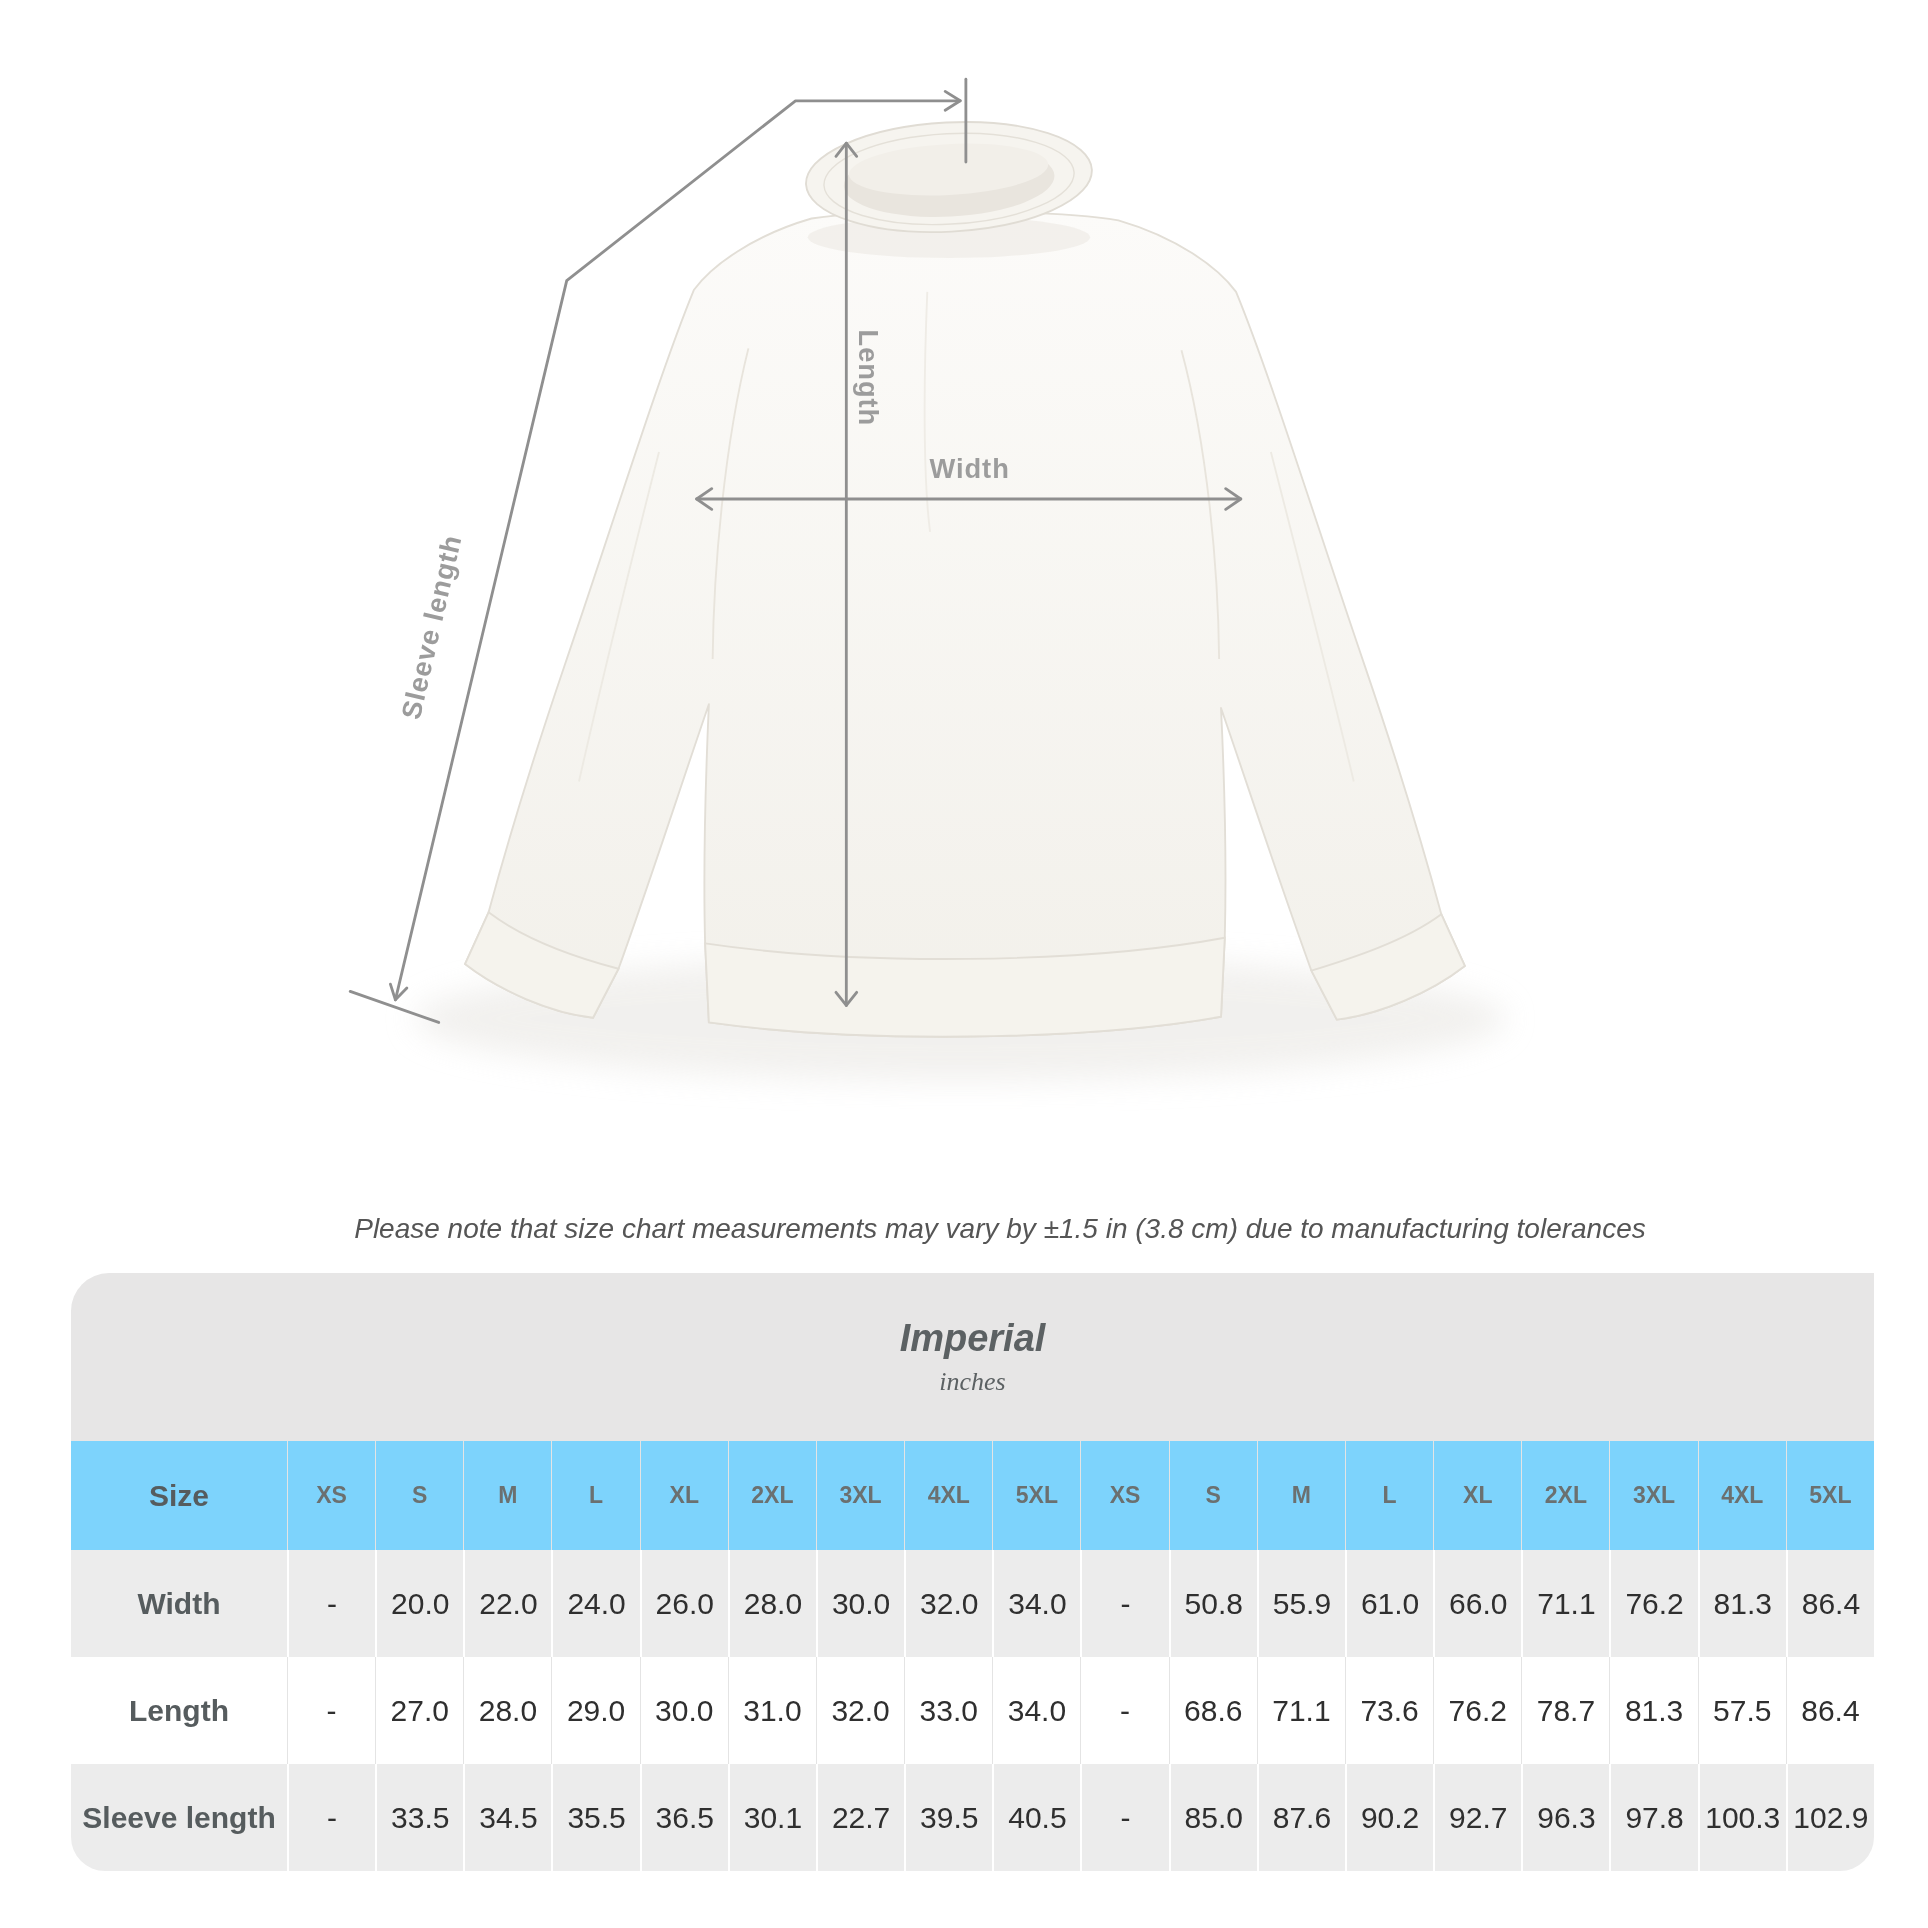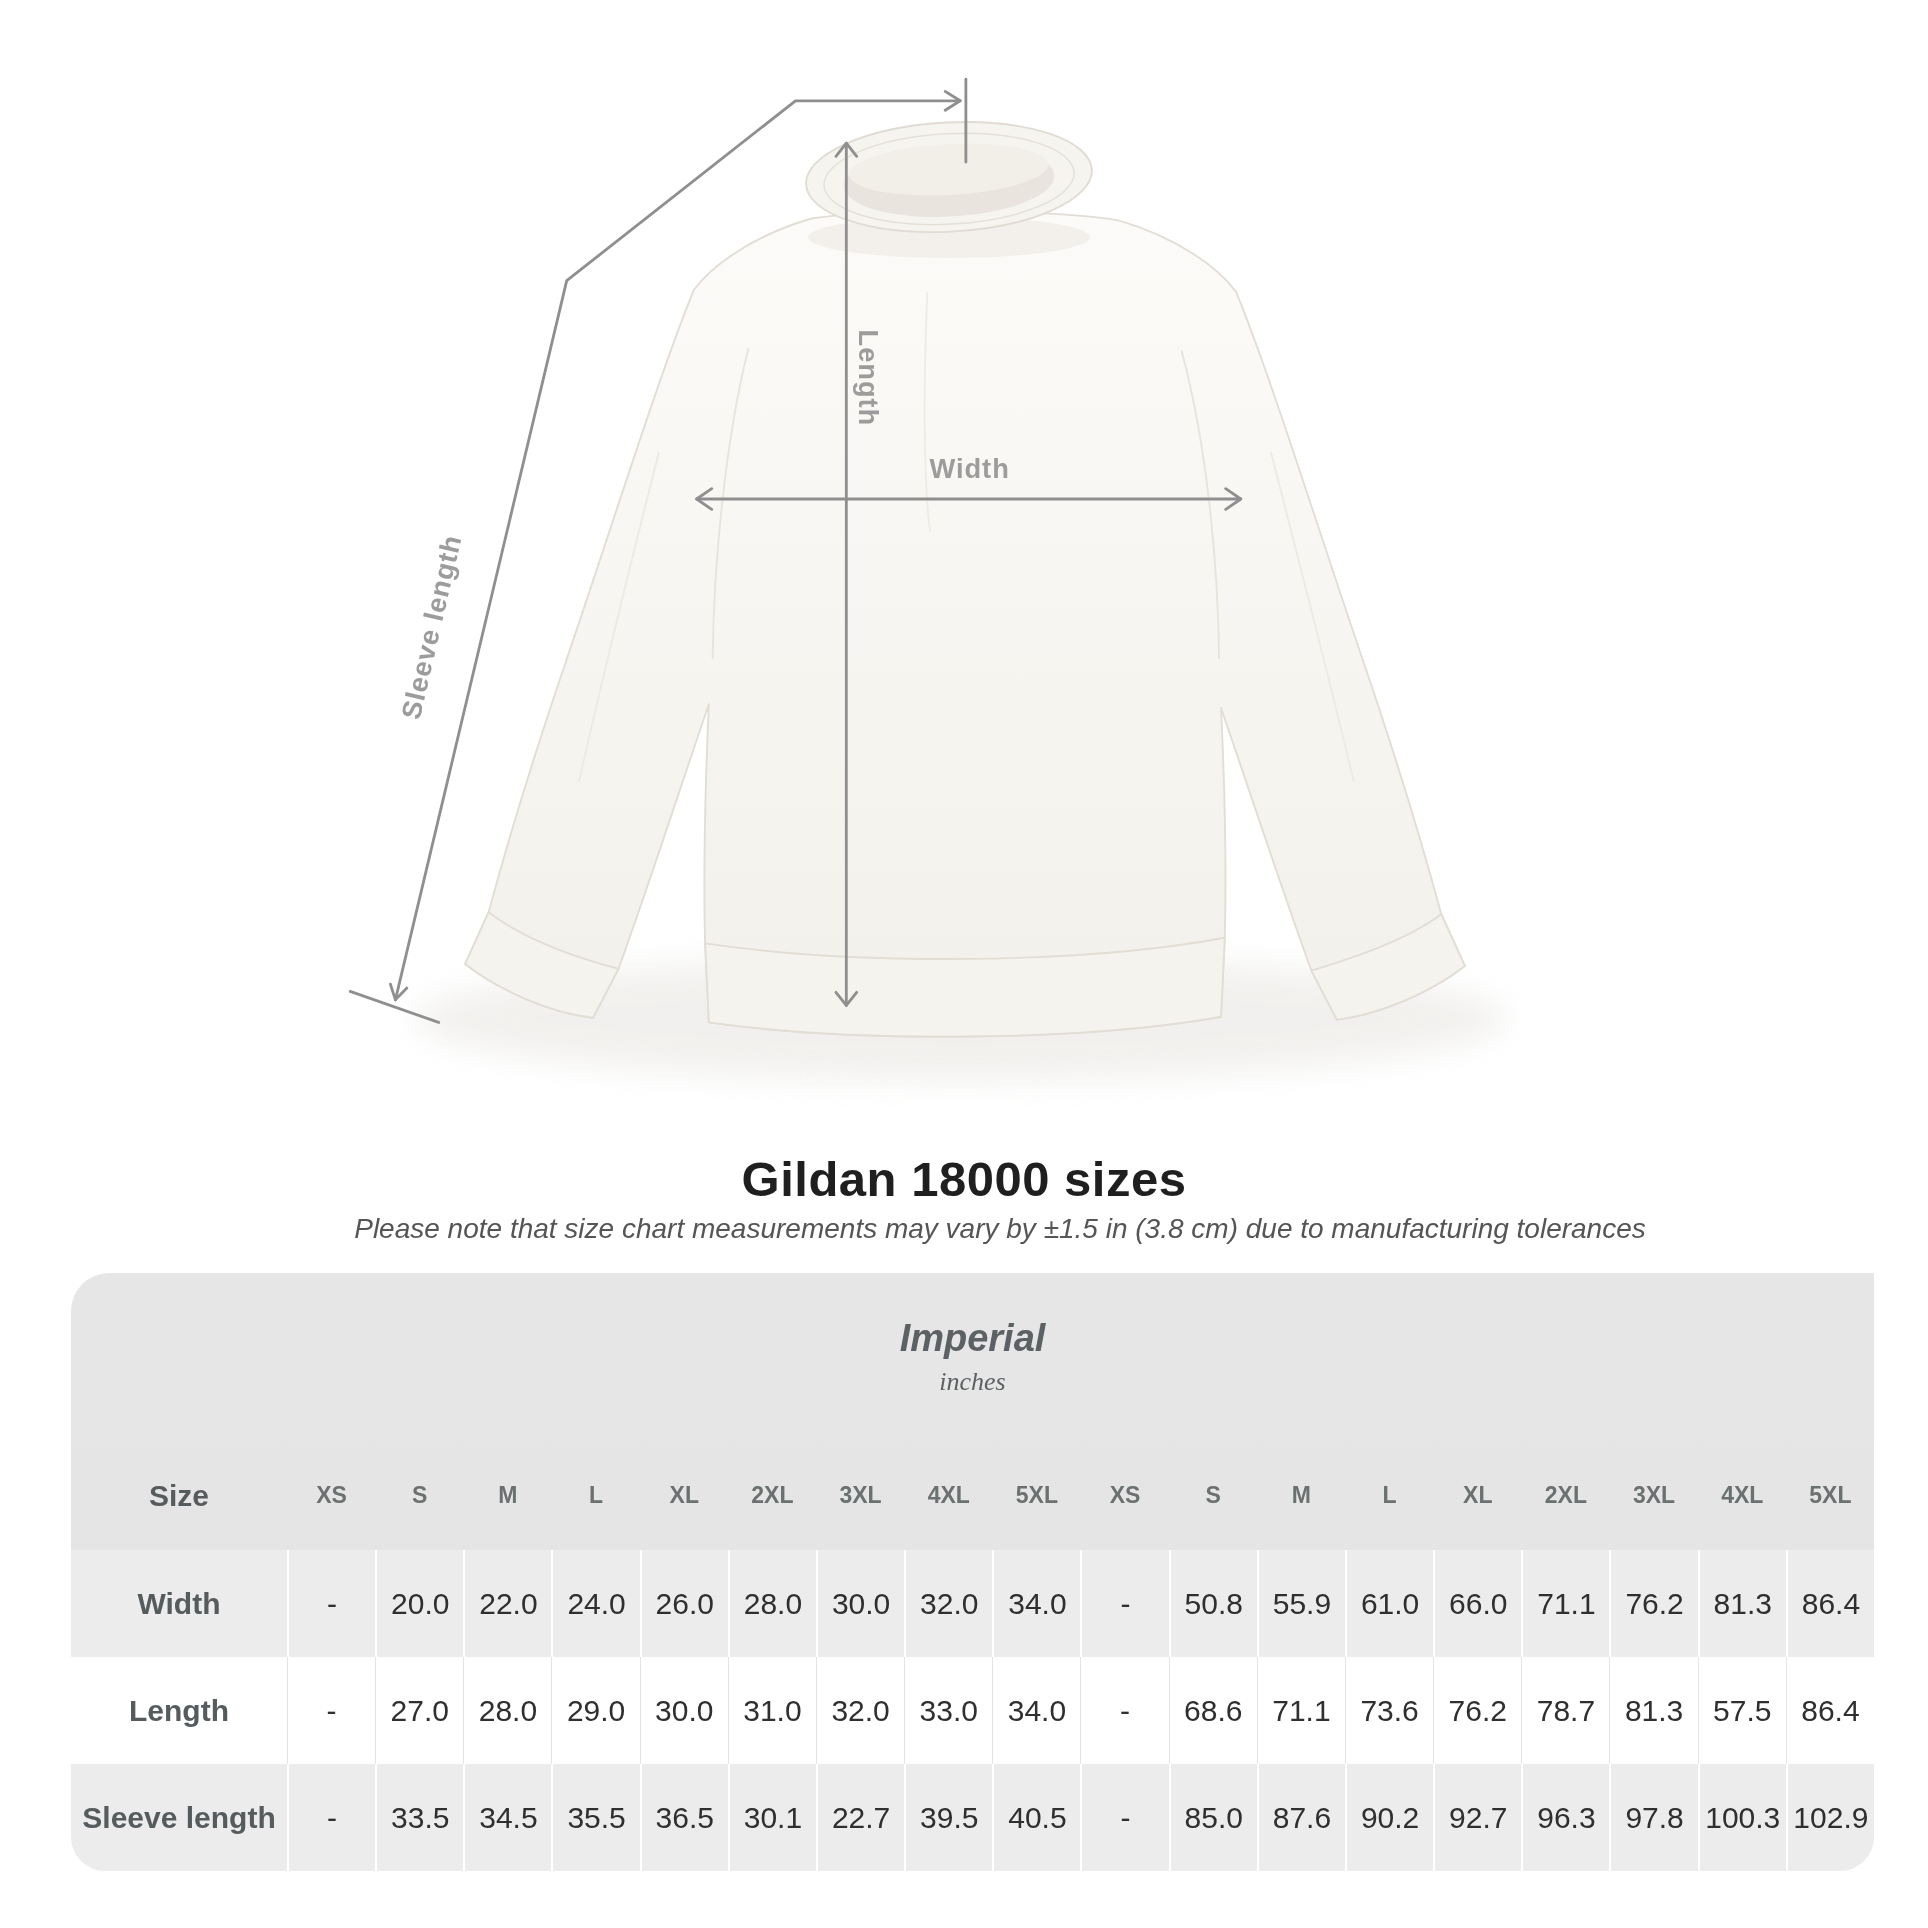--- a/index.html
+++ b/index.html
@@ -12,21 +12,21 @@
             font-size:28px;font-style:italic;color:#555555;margin-left:36px;}
   .size-table{position:absolute;left:71px;top:1273px;width:1803px;}
   .band{display:flex;gap:2px;height:168px;}
   .band-half{flex:1;background:#e7e6e6;display:flex;flex-direction:column;
              align-items:center;justify-content:center;gap:7.5px;}
   .band-half.left{border-radius:38px 0 0 0;}
   .band-half.right{border-radius:0 38px 0 0;}
   .band-name{font-size:38px;font-weight:bold;font-style:italic;color:#5c6163;}
   .band-unit{font-size:26px;font-style:italic;color:#5c6163;font-family:Liberation Serif, serif;}
   .trow{display:grid;grid-template-columns:216px repeat(18,1fr);}
-  .thead{height:109px;background:#e5e5e5;}
+  .thead{height:109px;background:#7dd3fc;}
   .drow{height:107px;}
   .drow.gray{background:#ececec;}
   .drow.white{background:#ffffff;}
   .drow.last{border-radius:0 0 34px 34px;}
   .cell{display:flex;align-items:center;justify-content:center;
         font-size:30px;color:#2f2f2f;min-width:0;}
   .head-cell{font-weight:bold;color:#6b7070;font-size:23px;}
   .rlabel{font-weight:bold;color:#565c5e;font-size:30px;}
   .sep-light{border-left:1.9px solid #e4e4e4;}
   .sep-white{border-left:2.8px solid #ffffff;}
@@ -108,21 +108,20 @@
       <line x1="740" y1="530" x2="1318" y2="530"></line>
       <polyline points="756,519 740,530 756,541"></polyline>
       <polyline points="1302,519 1318,530 1302,541"></polyline>
     </g>
 
     <text class="meas" x="912" y="350" transform="rotate(90 912 350)">Length</text>
     <text class="meas" x="1030" y="508" text-anchor="middle">Width</text>
     <text class="meas" x="468" y="668" text-anchor="middle" transform="rotate(-77 468 668)">Sleeve length</text>
   </svg>
 
-  <div class="title">Gildan 18000 sizes</div>
   <div class="subtitle">Please note that size chart measurements may vary by ±1.5 in (3.8 cm) due to manufacturing tolerances</div>
 
   <div class="size-table">
 
     <div class="band">
       <div class="band-half left">
         <div class="band-name">Imperial</div>
         <div class="band-unit">inches</div>
       </div>
     </div>

